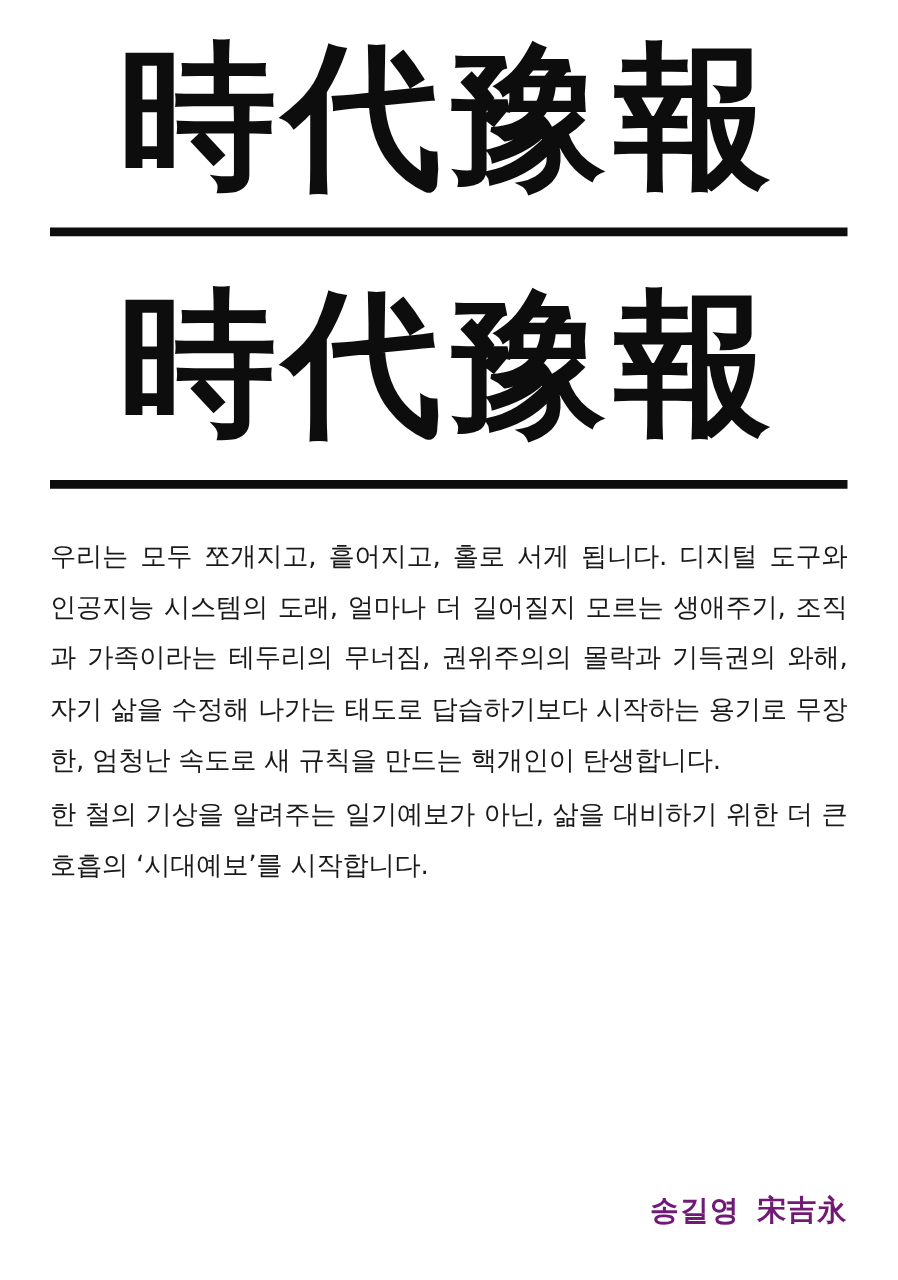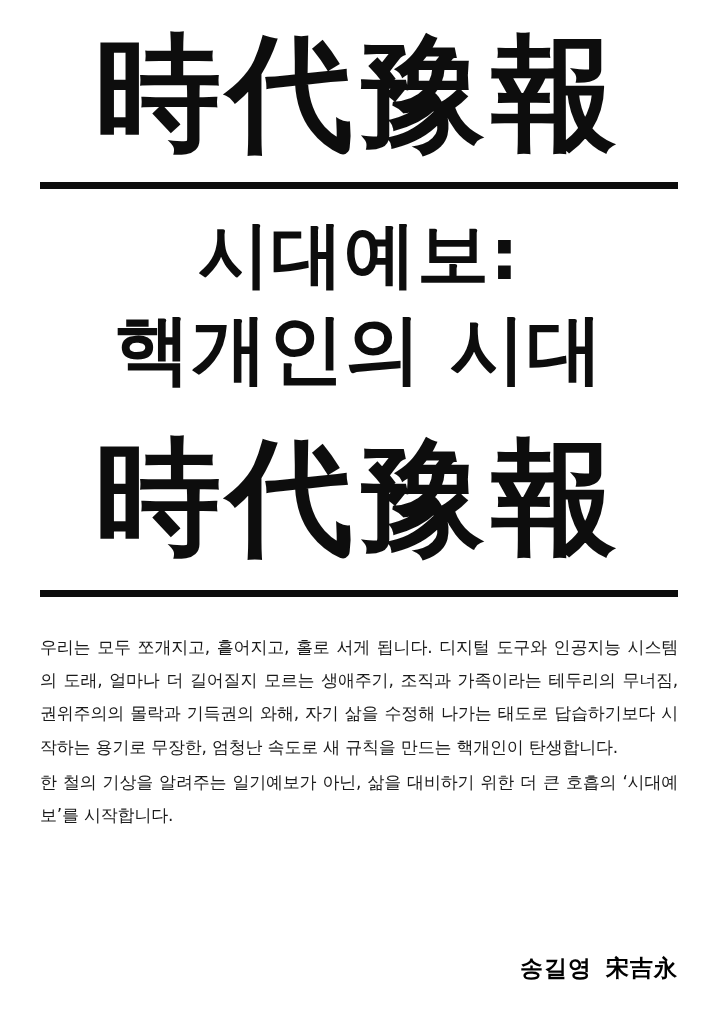--- a/index.html
+++ b/index.html
@@ -72,59 +72,55 @@
     margin-top: 36px;
     color: #0d0d0d;
     white-space: nowrap;
   }
   .rule.bottom-rule {
     margin-top: 26px;
   }
   .blurb {
     margin-top: 34px;
     font-family: "DejaVu Sans", "Liberation Sans", sans-serif;
-    font-size: 17px;
+    font-size: 21px;
     line-height: 1.95;
     color: #1a1a1a;
     text-align: justify;
     letter-spacing: -0.2px;
   }
   .blurb p {
     margin: 0;
   }
   .blurb p + p {
     margin-top: 2px;
   }
   .author {
     margin-top: auto;
     margin-bottom: 40px;
     text-align: right;
     font-family: "DejaVu Sans", "Liberation Sans", sans-serif;
     font-weight: 700;
     font-size: 23px;
     letter-spacing: 1px;
-    color: #000000;
+    color: #701a75;
   }
   .author .hanja-name {
     margin-left: 14px;
   }
 </style>
 </head>
 <body>
 
 <div class="cover">
 
   <div class="hanja-top">時代豫報</div>
 
   <div class="rule top-rule"></div>
 
-  <div class="title-block">
-    <div class="title-line line1">시대예보:</div>
-    <div class="title-line line2">핵개인의 시대</div>
-  </div>
 
   <div class="hanja-bottom">時代豫報</div>
 
   <div class="rule bottom-rule"></div>
 
   <div class="blurb">
     <p>우리는 모두 쪼개지고, 흩어지고, 홀로 서게 됩니다. 디지털 도구와 인공지능 시스템의 도래, 얼마나 더 길어질지 모르는 생애주기, 조직과 가족이라는 테두리의 무너짐, 권위주의의 몰락과 기득권의 와해, 자기 삶을 수정해 나가는 태도로 답습하기보다 시작하는 용기로 무장한, 엄청난 속도로 새 규칙을 만드는 핵개인이 탄생합니다.</p>
     <p>한 철의 기상을 알려주는 일기예보가 아닌, 삶을 대비하기 위한 더 큰 호흡의 ‘시대예보’를 시작합니다.</p>
   </div>
 

